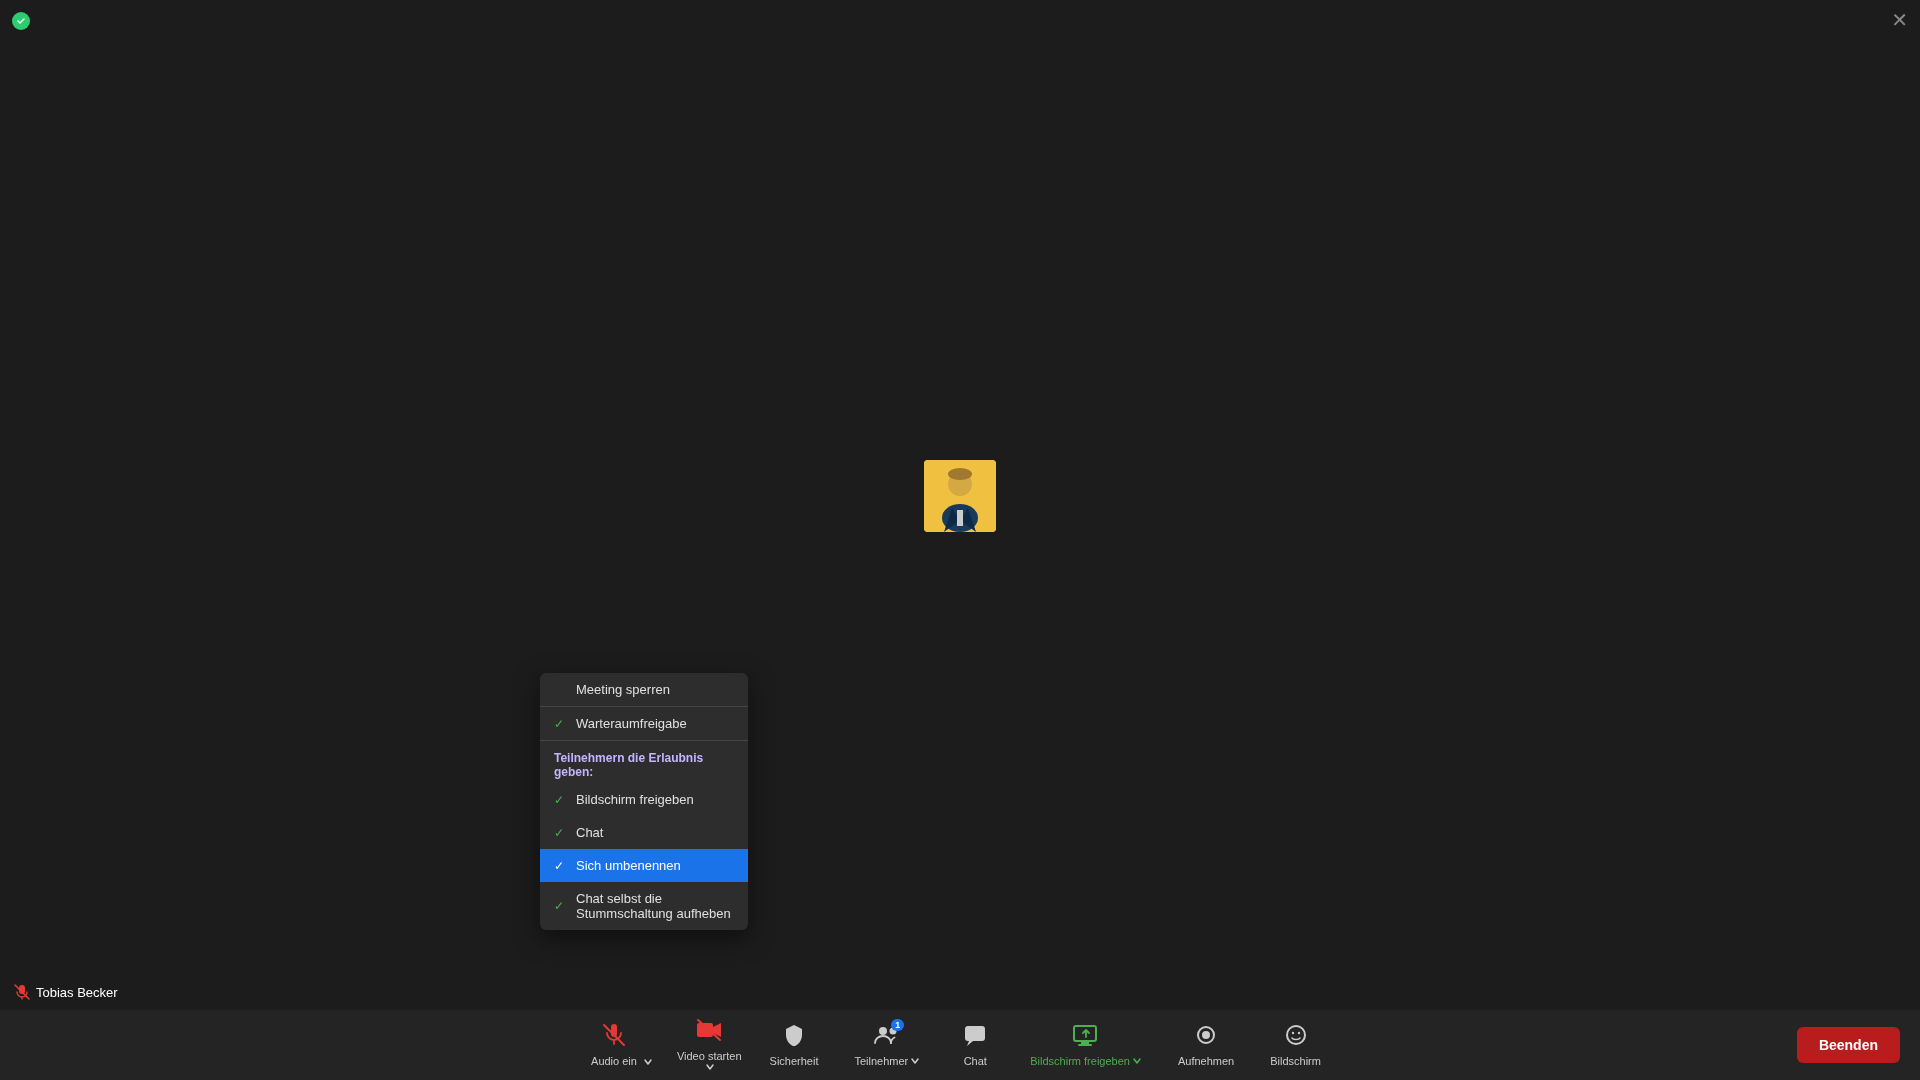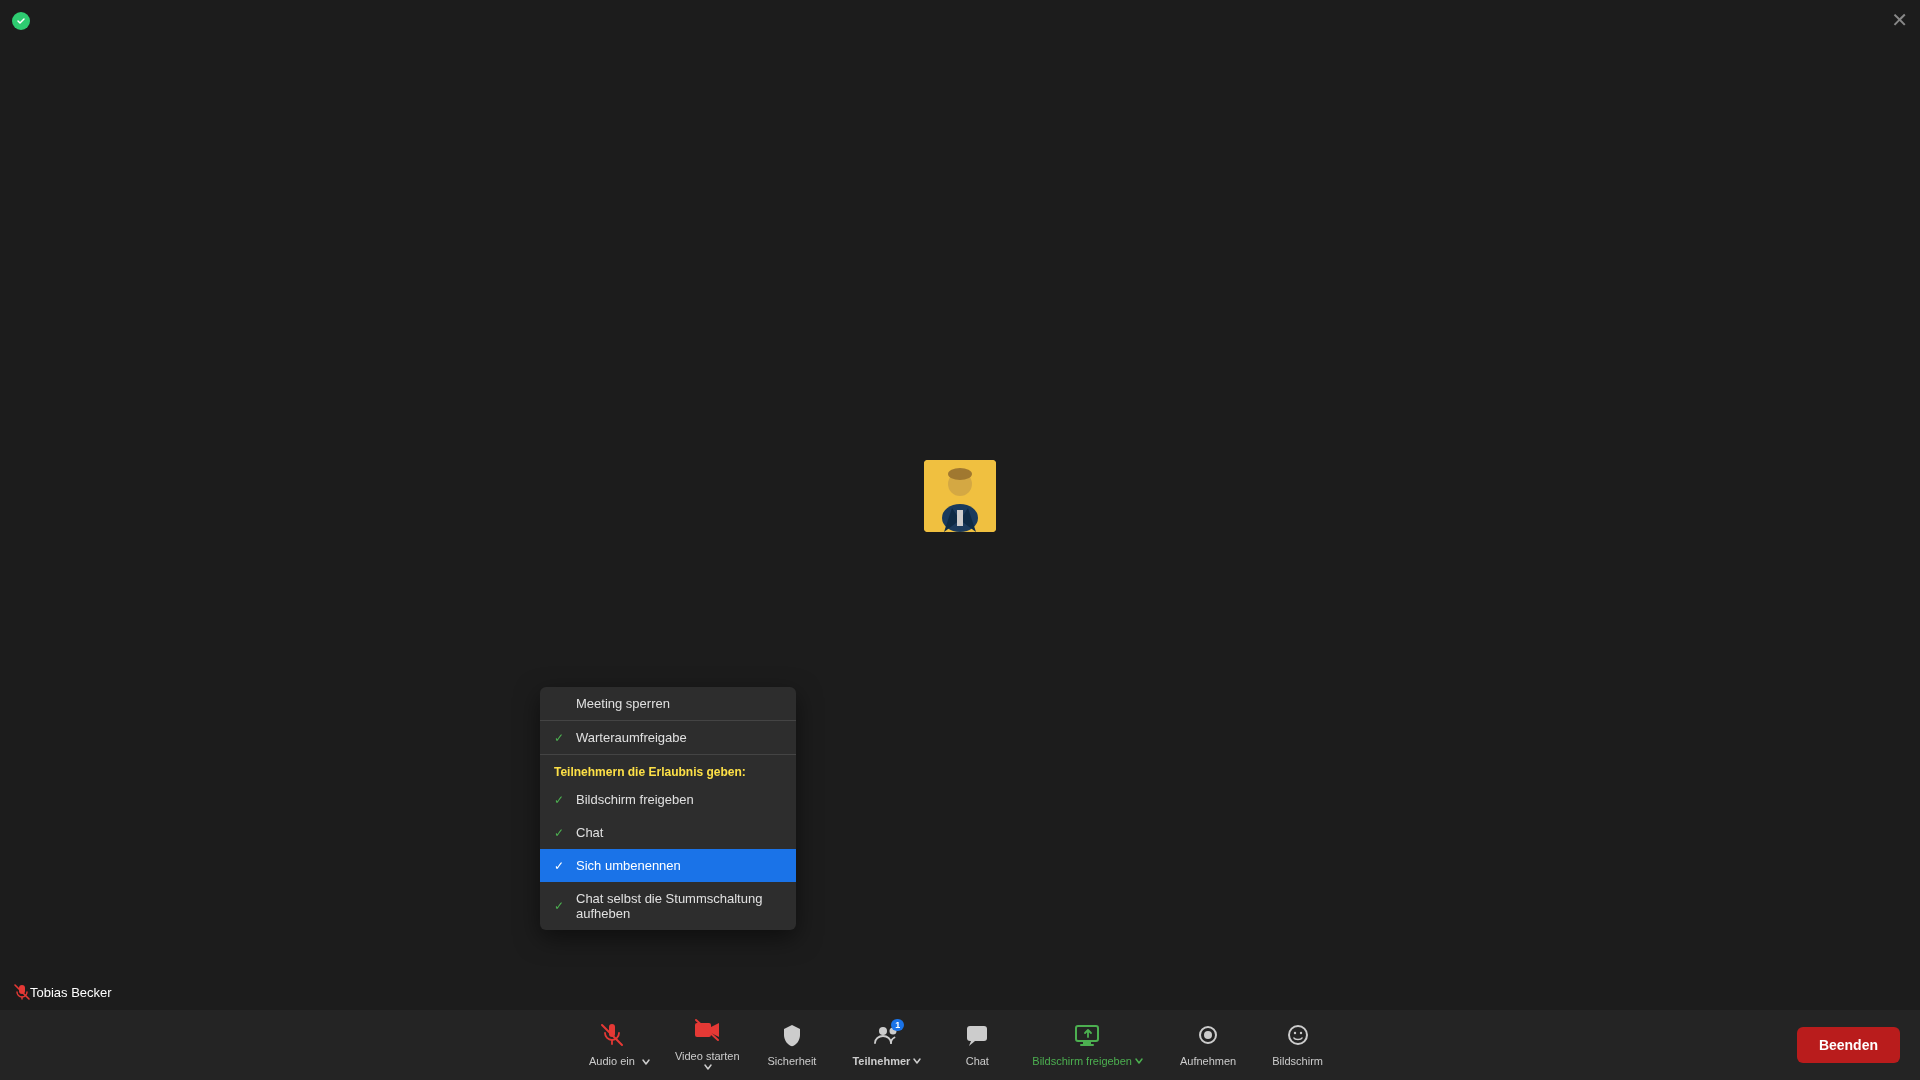--- a/index.html
+++ b/index.html
@@ -65,20 +65,21 @@
 
     
     .participant-name {
       position: absolute;
       bottom: 80px;
       left: 14px;
       color: #ffffff;
       font-size: 13px;
       display: flex;
       align-items: center;
+      gap: 6px;
     }
     .muted-icon {
       width: 16px;
       height: 16px;
     }
 
     
     .toolbar {
       position: absolute;
       bottom: 0;
@@ -156,21 +157,21 @@
       font-size: 9px;
       padding: 1px 4px;
       font-weight: bold;
     }
 
     
     .dropdown-menu {
       position: absolute;
       bottom: 150px;
       left: 540px;
-      width: 256px;
+      width: 208px;
       background: #2d2d2d;
       border-radius: 6px;
       box-shadow: 0 8px 24px rgba(0,0,0,0.5);
       overflow: hidden;
       z-index: 1000;
     }
 
     .dropdown-section {
       border-bottom: 1px solid #444;
     }
@@ -196,21 +197,21 @@
       color: #4caf50;
       font-size: 12px;
       flex-shrink: 0;
     }
     .dropdown-item.highlighted .check-icon {
       color: #ffffff;
     }
     .dropdown-section-label {
       padding: 10px 14px 4px;
       font-size: 12px;
-      color: #fde047;
+      color: #c4b5fd;
       font-weight: 600;
     }
   </style>
 </head>
 <body>
 
 <div class="meeting-area">
 
   <div class="status-dot">
     <svg width="10" height="10" viewBox="0 0 10 10">
@@ -338,21 +339,21 @@
     <div class="toolbar-item">
       <div class="toolbar-item-icon" style="position:relative;">
         <svg width="26" height="24" viewBox="0 0 26 24" fill="none">
           <circle cx="9" cy="8" r="4" fill="#cccccc"></circle>
           <path d="M1 20c0-4 3.6-7 8-7s8 3 8 7" stroke="#cccccc" stroke-width="1.8" fill="none" stroke-linecap="round"></path>
           <circle cx="19" cy="8" r="3.5" fill="#cccccc"></circle>
           <path d="M17 20c0-2.5 1.5-4.5 3.5-5.5" stroke="#cccccc" stroke-width="1.8" fill="none" stroke-linecap="round"></path>
         </svg>
         <span class="participant-badge">1</span>
       </div>
-      <div style="display:flex;align-items:center;gap:2px;font-weight:bold;">
+      <div style="display:flex;align-items:center;gap:2px;">
         <span class="toolbar-item-label">Teilnehmer</span>
         <svg width="10" height="10" viewBox="0 0 10 10" fill="none">
           <polyline points="2,3 5,7 8,3" stroke="#ccc" stroke-width="1.5" stroke-linecap="round" stroke-linejoin="round"></polyline>
         </svg>
       </div>
     </div>
 
     <div class="toolbar-item">
       <div class="toolbar-item-icon">
         <svg width="24" height="24" viewBox="0 0 24 24" fill="none">

